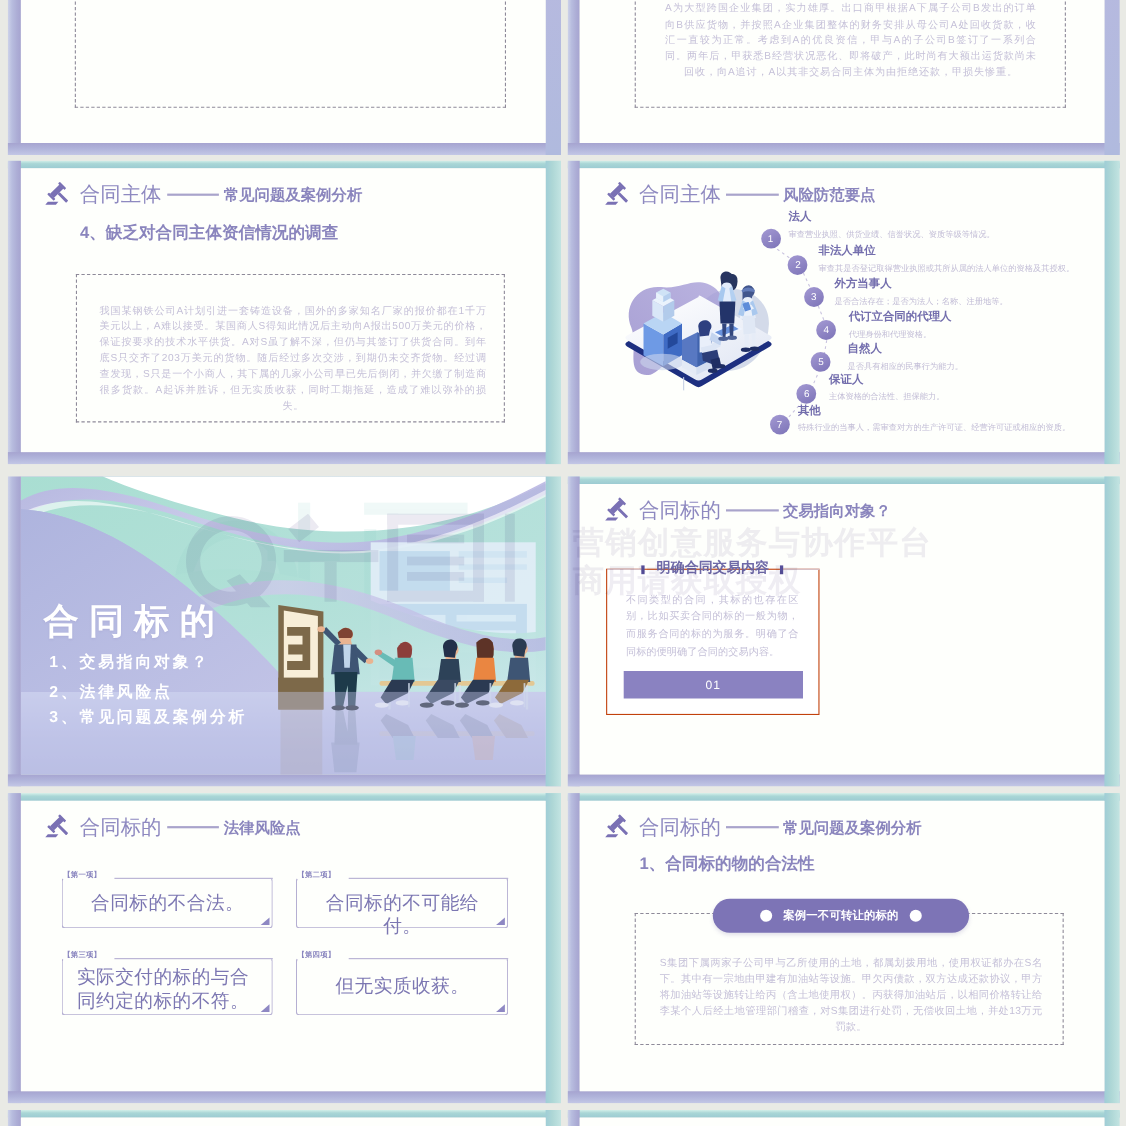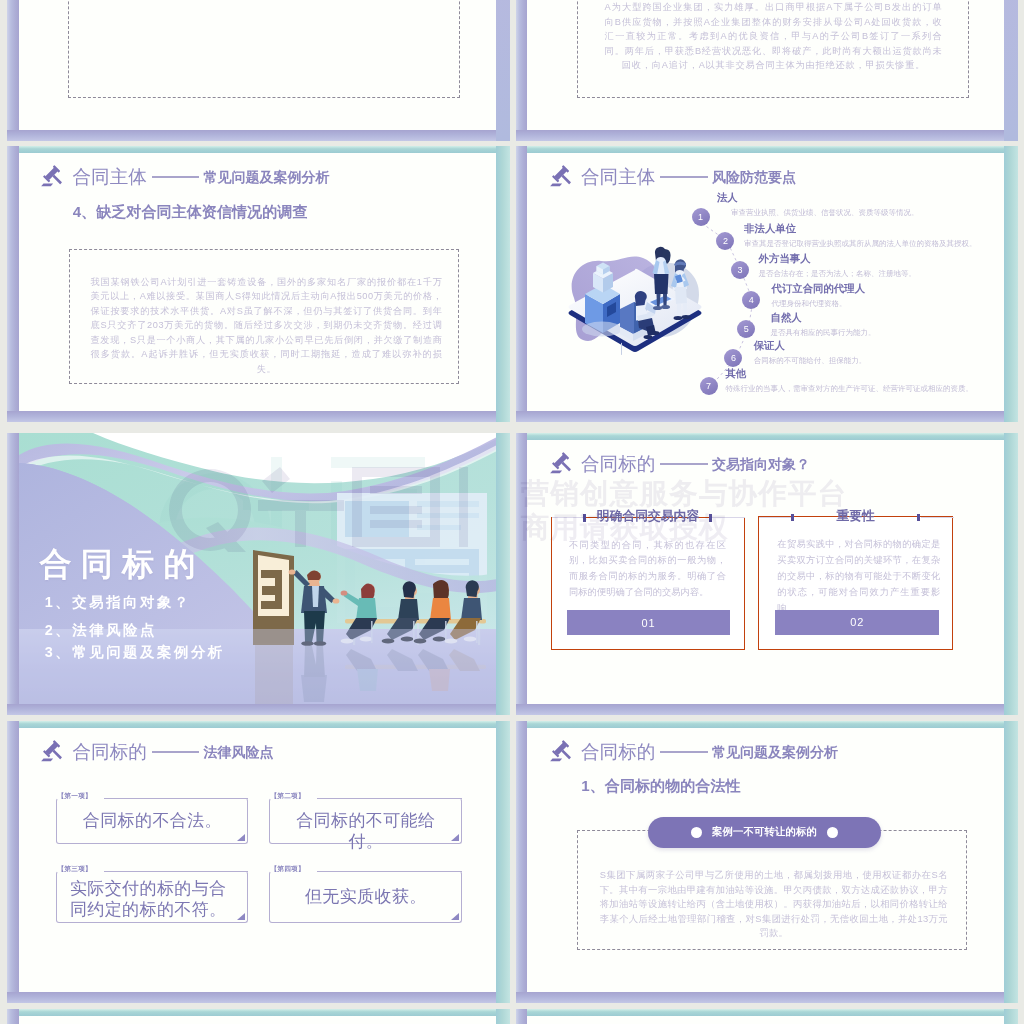--- a/index.html
+++ b/index.html
@@ -255,21 +255,21 @@
               </g>
           </svg>
         </div>
         <div style="position:absolute;inset:0;">
           <svg style="position:absolute;left:0;top:0;" width="470" height="250" viewBox="0 0 470 250">
             <polyline points="166,64 200,88 214,118 226,148 221,177 208,206 183,234" fill="none" stroke="#c9c3df" stroke-width="1" stroke-dasharray="2.5 3"></polyline>
           </svg>
           <div class="step">
             <span class="num" style="left:164.5px;top:55px;">1</span>
             <span class="hd" style="left:189.9px;top:40.5px;">法人</span>
-            <span class="ds" style="left:189.9px;top:56.5px;margin-left:14px;">审查营业执照、供货业绩、信誉状况、资质等级等情况。</span>
+            <span class="ds" style="left:189.9px;top:56.5px;">审查营业执照、供货业绩、信誉状况、资质等级等情况。</span>
           </div>
           <div class="step">
             <span class="num" style="left:189.4px;top:79.2px;">2</span>
             <span class="hd" style="left:217.1px;top:71.5px;">非法人单位</span>
             <span class="ds" style="left:217.1px;top:87.5px;">审查其是否登记取得营业执照或其所从属的法人单位的资格及其授权。</span>
           </div>
           <div class="step">
             <span class="num" style="left:203.9px;top:108.8px;">3</span>
             <span class="hd" style="left:231.6px;top:101px;">外方当事人</span>
             <span class="ds" style="left:231.6px;top:117px;">是否合法存在；是否为法人；名称、注册地等。</span>
@@ -280,21 +280,21 @@
             <span class="ds" style="left:244.5px;top:147px;">代理身份和代理资格。</span>
           </div>
           <div class="step">
             <span class="num" style="left:210.3px;top:167.9px;">5</span>
             <span class="hd" style="left:243.5px;top:160px;">自然人</span>
             <span class="ds" style="left:243.5px;top:176px;">是否具有相应的民事行为能力。</span>
           </div>
           <div class="step">
             <span class="num" style="left:197.4px;top:196.3px;">6</span>
             <span class="hd" style="left:226.7px;top:188.5px;">保证人</span>
-            <span class="ds" style="left:226.7px;top:204.5px;">合同标的不可能给付、担保能力。</span>
+            <span class="ds" style="left:226.7px;top:204.5px;">主体资格的合法性、担保能力。</span>
           </div>
           <div class="step">
             <span class="num" style="left:172.6px;top:224.3px;">7</span>
             <span class="hd" style="left:198.4px;top:216.5px;">其他</span>
             <span class="ds" style="left:198.4px;top:232.5px;">特殊行业的当事人，需审查对方的生产许可证、经营许可证或相应的资质。</span>
           </div>
         </div>
       </div>
     </div>
   </div>
@@ -490,29 +490,20 @@
         </div>
         <div class="obox" style="left:23.5px;top:77px;width:192px;height:131px;">
           <span class="oh" style="left:45.3px;top:-7.1px;">明确合同交易内容</span>
           <span class="tick" style="left:31.6px;top:-3.6px;"></span>
           <span class="tick" style="left:157.2px;top:-3.6px;"></span>
           <span class="hrule" style="left:0px;top:-0.8px;width:31.6px;"></span>
           <span class="hrule" style="left:160.8px;top:-0.8px;width:33px;"></span>
           <span class="otxt" style="left:17.5px;top:20px;width:157px;">不同类型的合同，其标的也存在区别，比如买卖合同的标的一般为物，而服务合同的标的为服务。明确了合同标的便明确了合同的交易内容。</span>
           <span class="obtn" style="left:15.5px;top:92.6px;width:163px;height:25.2px;">01</span>
         </div>
-        <div class="obox" style="left:231.3px;top:76.8px;width:192.5px;height:132px;">
-          <span class="oh" style="left:77.2px;top:-7.1px;">重要性</span>
-          <span class="tick" style="left:31.8px;top:-3.8px;"></span>
-          <span class="tick" style="left:157.7px;top:-3.8px;"></span>
-          <span class="hrule" style="left:0px;top:-0.8px;width:31.6px;"></span>
-          <span class="hrule" style="left:161.3px;top:-0.8px;width:33px;"></span>
-          <span class="otxt" style="left:18px;top:20px;width:163px;">在贸易实践中，对合同标的物的确定是买卖双方订立合同的关键环节，在复杂的交易中，标的物有可能处于不断变化的状态，可能对合同效力产生重要影响。</span>
-          <span class="obtn" style="left:16px;top:92.6px;width:164px;height:25.2px;">02</span>
-        </div>
       </div>
     </div>
   </div>
 
   <div class="card" style="left:7px;top:721px;width:503px;height:282px;">
     <div class="bevel-t"></div>
     <div class="bevel-l"></div>
     <div class="bevel-b"></div>
     <div class="bevel-r"></div>
     <div class="sheet" style="left:11.5px;top:6.5px;right:14px;bottom:11.5px;">

